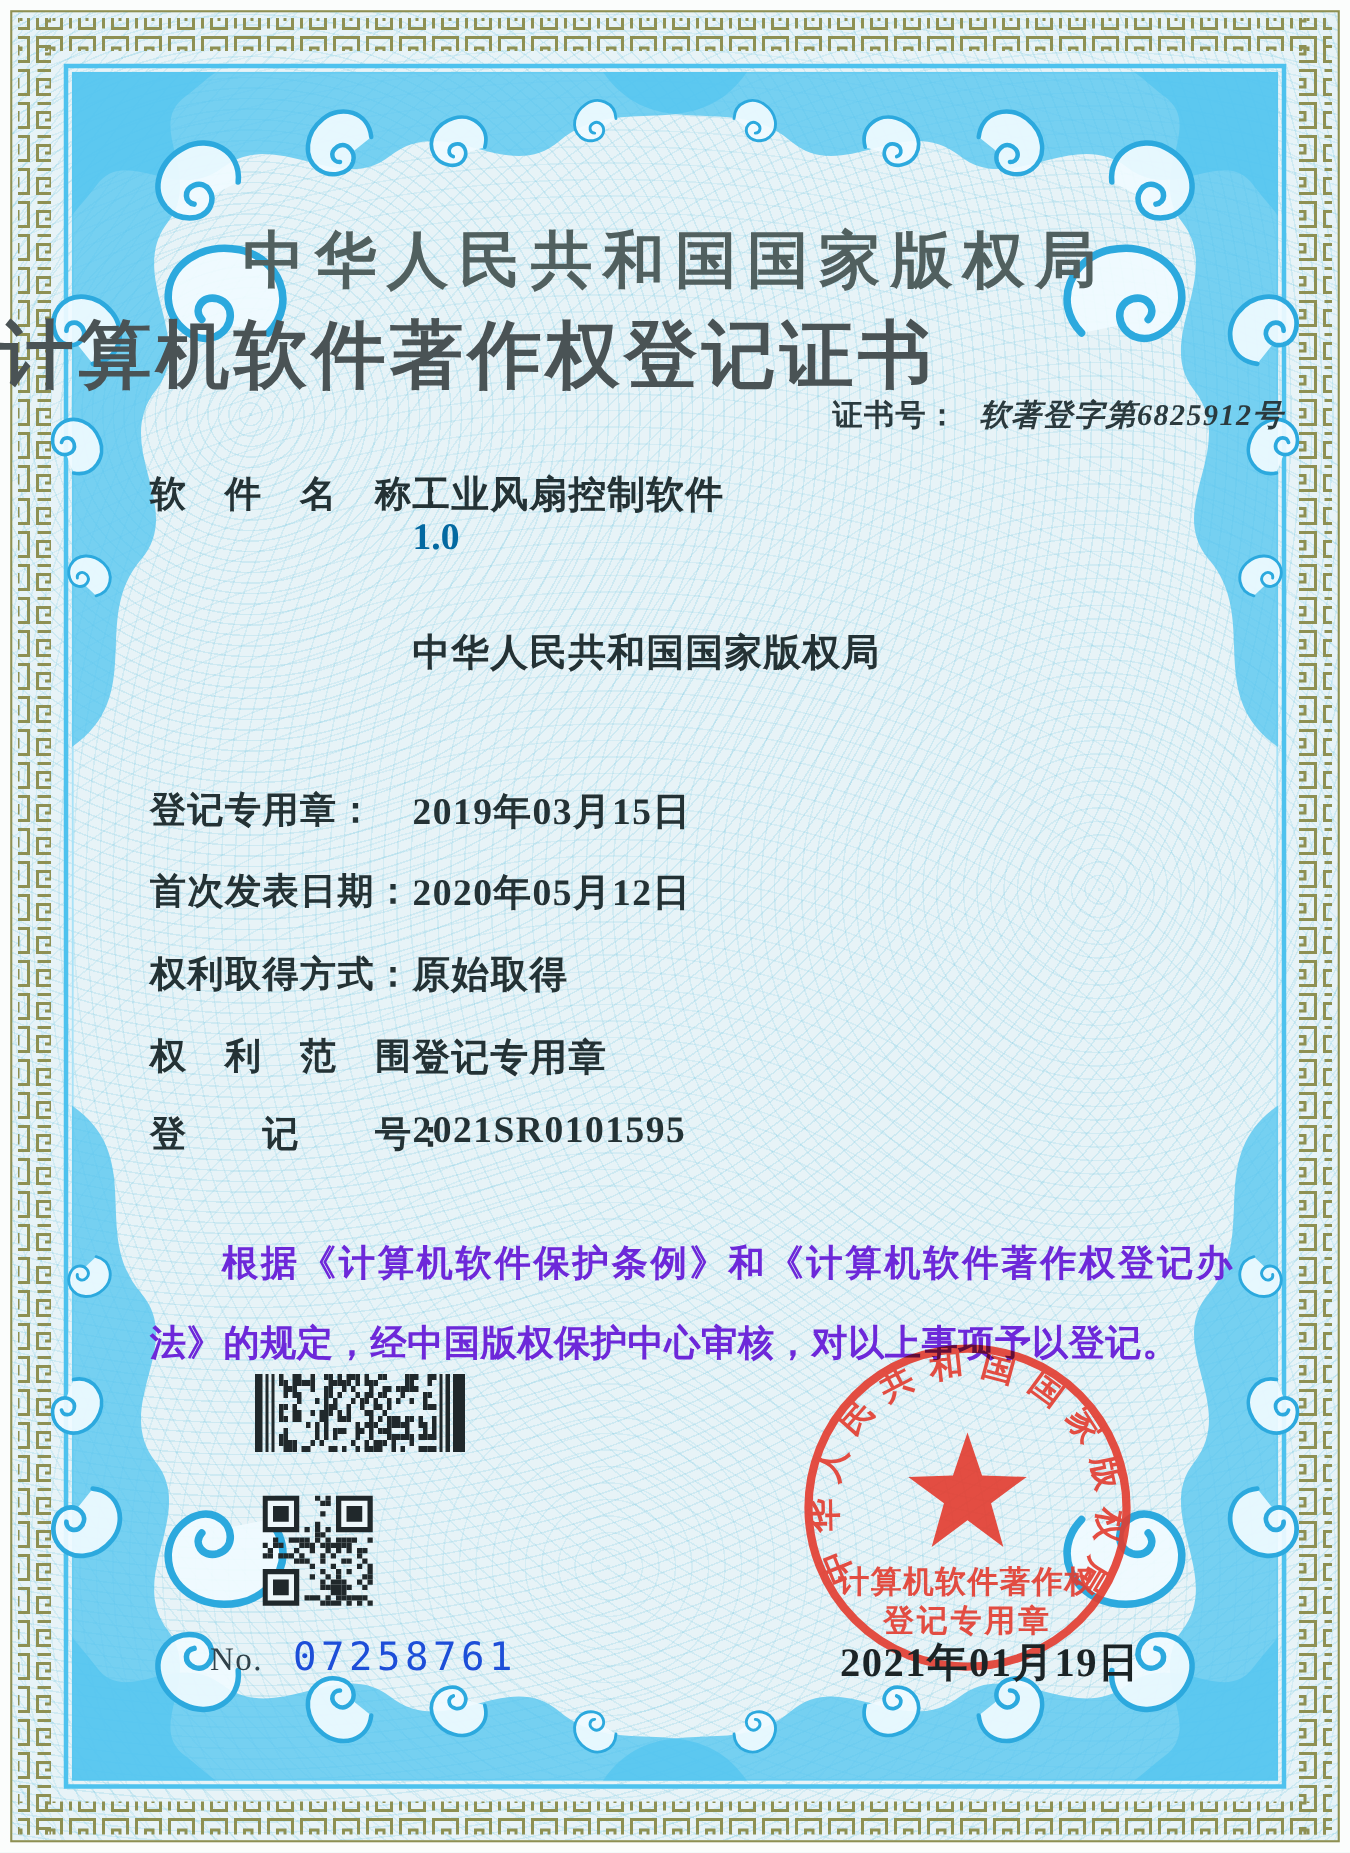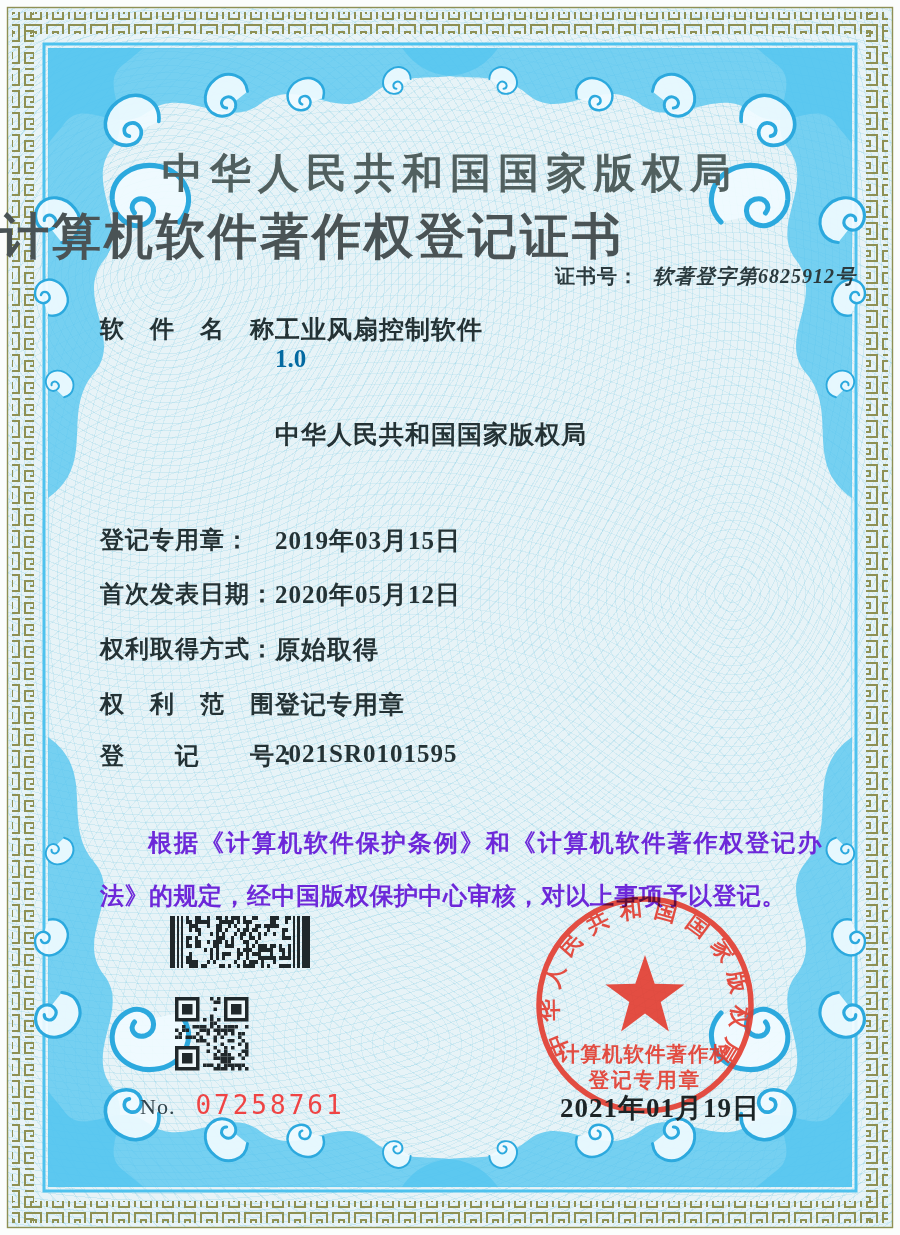--- a/index.html
+++ b/index.html
@@ -22,21 +22,21 @@
   .certno .cv{margin-left:14px;font-style:italic;}
   .row{position:absolute;left:100px;width:740px;height:34px;font-weight:700;color:#243235;}
   .row .lbl{position:absolute;left:0;font-size:24px;letter-spacing:1px;}
   .row .val{position:absolute;left:175px;font-size:25px;letter-spacing:1px;}
   .version{position:absolute;left:275px;top:345px;font-size:25px;font-weight:700;color:#0369a1;text-align:right;}
   .statement{position:absolute;left:100px;top:817px;width:722px;font-size:24px;font-weight:700;
     color:#6d28d9;line-height:53px;text-indent:2em;text-align:justify;letter-spacing:.5px;}
   .codes{position:absolute;z-index:3;}
   .serial{position:absolute;left:140px;top:1090px;z-index:4;}
   .serial .pfx{font-size:22px;color:#31424a;letter-spacing:1px;}
-  .serial .num{font-family:"DejaVu Sans Mono","Liberation Mono",monospace;font-size:26px;color:#ef4444;letter-spacing:3px;margin-left:16px;}
+  .serial .num{font-family:"DejaVu Sans Mono","Liberation Mono",monospace;font-size:26px;color:#1d4ed8;letter-spacing:3px;margin-left:16px;}
   .issue-date{position:absolute;left:560px;top:1090px;z-index:5;font-size:27px;font-weight:700;color:#1c2426;letter-spacing:1px;}
   .seal{position:absolute;left:510px;top:870px;z-index:4;opacity:.9;mix-blend-mode:multiply;}
   .seal text{font-family:"Liberation Sans","DejaVu Sans",sans-serif;font-weight:700;fill:#e33a2d;}
 </style>
 </head>
 <body>
 
 <div class="page">
   <div class="paper"></div>
 

